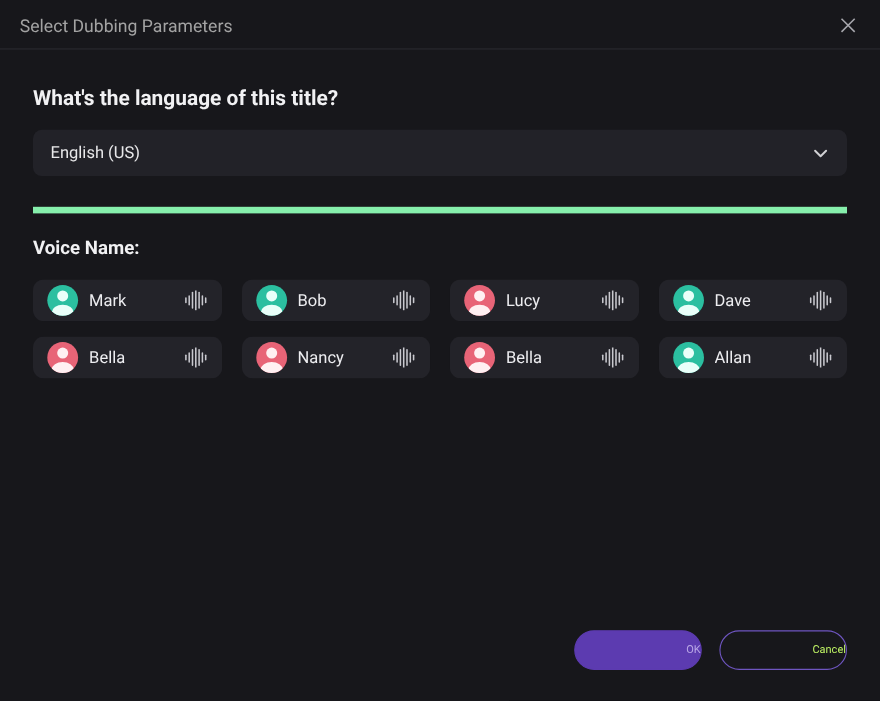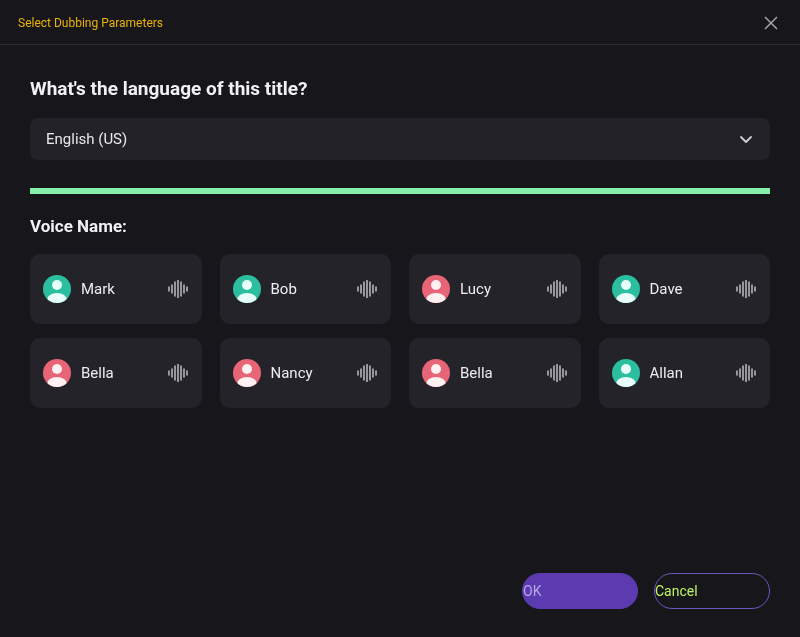--- a/index.html
+++ b/index.html
@@ -23,22 +23,22 @@
     flex-direction: column;
   }
   .titlebar {
     display: flex;
     align-items: center;
     justify-content: space-between;
     padding: 12px 18px 10px 18px;
     border-bottom: 1px solid #2a2a30;
   }
   .titlebar-title {
-    font-size: 12px;
-    color: #eab308;
+    font-size: 16px;
+    color: #a3a3a3;
   }
   .close-btn {
     width: 22px;
     height: 22px;
     display: flex;
     align-items: center;
     justify-content: center;
     cursor: pointer;
     color: #a7a7ad;
     border-radius: 4px;
@@ -80,21 +80,21 @@
     border-top: 6px solid #86efac;
   }
   .voice-grid {
     display: grid;
     grid-template-columns: repeat(4, 1fr);
     gap: 14px 18px;
   }
   .voice-card {
     background: #232329;
     border-radius: 10px;
-    padding: 20px 12px;
+    padding: 4px 12px;
     display: flex;
     align-items: center;
     gap: 10px;
     cursor: pointer;
     border: 1px solid transparent;
   }
   .avatar {
     width: 28px;
     height: 28px;
     border-radius: 50%;
@@ -143,24 +143,24 @@
   .footer {
     display: flex;
     justify-content: flex-end;
     gap: 16px;
     padding: 20px 30px 28px 30px;
   }
   .btn {
     min-width: 116px;
     height: 36px;
     border-radius: 18px;
-    font-size: 14px;
-    display: flex;
-    align-items: center;
-    justify-content: flex-start;
+    font-size: 10px;
+    display: flex;
+    align-items: center;
+    justify-content: flex-end;
     cursor: pointer;
     user-select: none;
   }
   .btn-primary {
     background: #5c3bb0;
     color: #b9a7e6;
     border: 1px solid #5c3bb0;
   }
   .btn-secondary {
     background: transparent;

